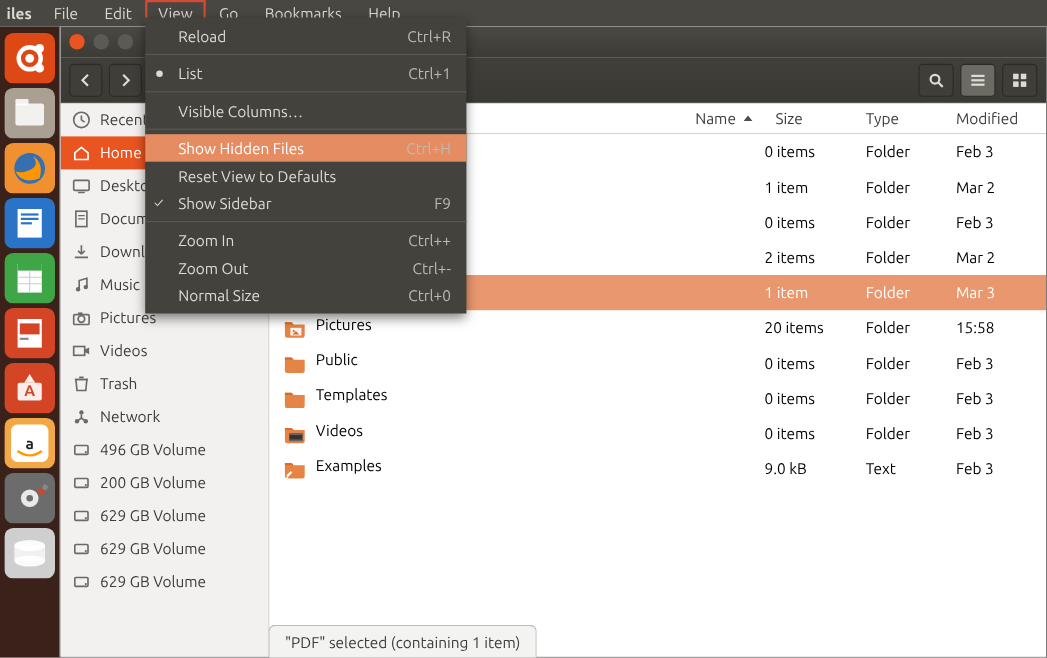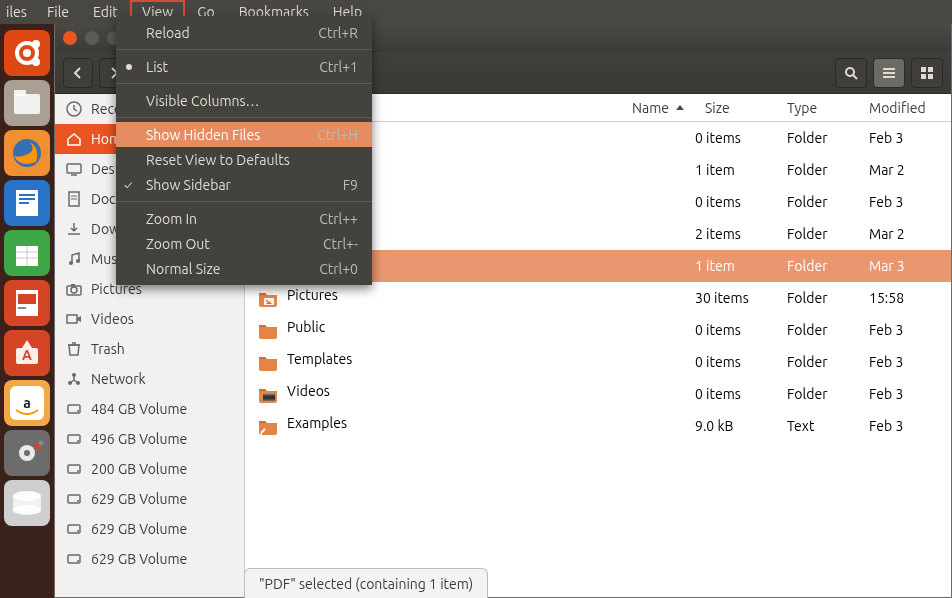--- a/index.html
+++ b/index.html
@@ -1,18 +1,18 @@
 <!DOCTYPE html>
 <html><head>
 <meta charset="utf-8">
 <style>
 *{box-sizing:border-box;margin:0;padding:0;font-family:"Ubuntu",Arial,sans-serif;font-size:14px;-webkit-user-select:none;user-select:none}
 body{width:952px;height:598px;overflow:hidden;background:#efefef;position:relative}
 .menubar{position:absolute;left:0;top:0;height:24px;width:952px;background:#494741;display:flex;align-items:center;color:#dfdbd2;padding-left:6px;z-index:50}
-.menubar .app-name{font-weight:normal;margin-right:8px;color:#dfdbd2}
+.menubar .app-name{font-weight:bold;margin-right:8px;color:#dfdbd2}
 .menubar .mi{padding:0 12px;height:24px;display:flex;align-items:center;cursor:pointer}
 .menubar .mi.highlight{outline:2px solid #d64b34;outline-offset:-2px}
 .launcher{position:absolute;left:0;top:24px;width:54px;height:574px;background:#3a2119;display:flex;flex-direction:column;align-items:center;padding-top:6px;gap:4px;z-index:10}
 .launcher .licon{width:46px;height:46px;border-radius:6px;display:flex;align-items:center;justify-content:center;position:relative}
 .launcher .licon svg{display:block}
 .window{position:absolute;left:54px;top:24px;width:898px;height:574px;background:#f7f7f7;border:1px solid #6c6c6c;border-top:none;display:flex;flex-direction:column;overflow:hidden}
 .titlebar{height:28px;background:linear-gradient(#4b4943,#3c3b36);display:flex;align-items:center;padding:0 8px;gap:8px;color:#dfdbd2}
 .titlebar .win-btn{width:14px;height:14px;border-radius:50%}
 .titlebar .close{background:#e95420}
 .titlebar .minmax{background:#5b5a54}
@@ -35,21 +35,21 @@
 .mod-col{width:92px}
 .rows{flex:1;overflow:auto;background:#fff}
 .frow{height:32px;display:flex;align-items:center}
 .frow.selected{background:#e9976e;color:#fff}
 .frow .fname{flex:1;display:flex;align-items:flex-start;gap:8px;padding-left:12px}
 .frow .ficon{width:22px;height:22px}
 .frow .fsize{width:82px;padding-right:10px}
 .frow .ftype{width:82px;padding:0 10px}
 .frow .fmod{width:92px;padding:0 10px}
 .statusbar{position:absolute;left:244px;bottom:0;height:30px;padding:0 14px;display:flex;align-items:center;background:#f3f3f1;border:1px solid #bcbbb7;border-bottom:none;border-radius:6px 6px 0 0;color:#3c3c3c;z-index:5}
-.dropdown{position:absolute;left:116px;top:16px;width:256px;background:#43423d;color:#dfdbd2;box-shadow:0 4px 10px rgba(0,0,0,.5);z-index:100;padding:4px 0}
+.dropdown{position:absolute;left:132px;top:16px;width:292px;background:#43423d;color:#dfdbd2;box-shadow:0 4px 10px rgba(0,0,0,.5);z-index:100;padding:4px 0}
 .dropdown .drow{height:25px;display:flex;align-items:center;padding:0 14px 0 30px;position:relative;cursor:pointer}
 .dropdown .drow .accel{margin-left:auto;color:#bdbab1}
 .dropdown .drow.highlight{background:#e58c63;color:#fff}
 .dropdown .sep{height:1px;background:#5a5953;margin:4px 0}
 .dropdown .bullet{position:absolute;left:10px;top:50%;width:6px;height:6px;border-radius:50%;background:#dfdbd2;transform:translateY(-50%)}
 .dropdown .check{position:absolute;left:8px;top:50%;transform:translateY(-55%);font-size:12px}
 svg{display:block}
 </style>
 </head>
 <body>
@@ -289,29 +289,20 @@
           </span>
           <span>Network</span>
         </div>
         <div class="srow">
           <span class="sicon">
             <svg width="18" height="18" viewBox="0 0 18 18">
               <rect x="3" y="5" width="12" height="8" rx="1" stroke="#6a6a6a" stroke-width="1.5" fill="none"></rect>
               <circle cx="13" cy="11" r="1" fill="#6a6a6a"></circle>
             </svg>
           </span>
-          <span>484 GB Volume</span>
-        </div>
-        <div class="srow">
-          <span class="sicon">
-            <svg width="18" height="18" viewBox="0 0 18 18">
-              <rect x="3" y="5" width="12" height="8" rx="1" stroke="#6a6a6a" stroke-width="1.5" fill="none"></rect>
-              <circle cx="13" cy="11" r="1" fill="#6a6a6a"></circle>
-            </svg>
-          </span>
           <span>496 GB Volume</span>
         </div>
         <div class="srow">
           <span class="sicon">
             <svg width="18" height="18" viewBox="0 0 18 18">
               <rect x="3" y="5" width="12" height="8" rx="1" stroke="#6a6a6a" stroke-width="1.5" fill="none"></rect>
               <circle cx="13" cy="11" r="1" fill="#6a6a6a"></circle>
             </svg>
           </span>
           <span>200 GB Volume</span>
@@ -433,21 +424,21 @@
                 <svg width="22" height="22" viewBox="0 0 22 22">
                   <path d="M2 6h6l2 2h10v10a2 2 0 0 1-2 2H4a2 2 0 0 1-2-2z" fill="#e58445"></path>
                   <path d="M2 6h6l2 2H2z" fill="#d4702f"></path>
                   <rect x="7" y="11" width="10" height="7" fill="#fff" opacity=".9"></rect>
                   <circle cx="10" cy="14" r="1" fill="#d4702f"></circle>
                   <path d="M9 17l3-3 3 3z" fill="#d4702f"></path>
                 </svg>
               </span>
               <span>Pictures</span>
             </div>
-            <div class="fsize">30 items</div>
+            <div class="fsize">20 items</div>
             <div class="ftype">Folder</div>
             <div class="fmod">15:58</div>
           </div>
           <div class="frow">
             <div class="fname">
               <span class="ficon">
                 <svg width="22" height="22" viewBox="0 0 22 22">
                   <path d="M2 6h6l2 2h10v10a2 2 0 0 1-2 2H4a2 2 0 0 1-2-2z" fill="#e58445"></path>
                   <path d="M2 6h6l2 2H2z" fill="#d4702f"></path>
                 </svg>

